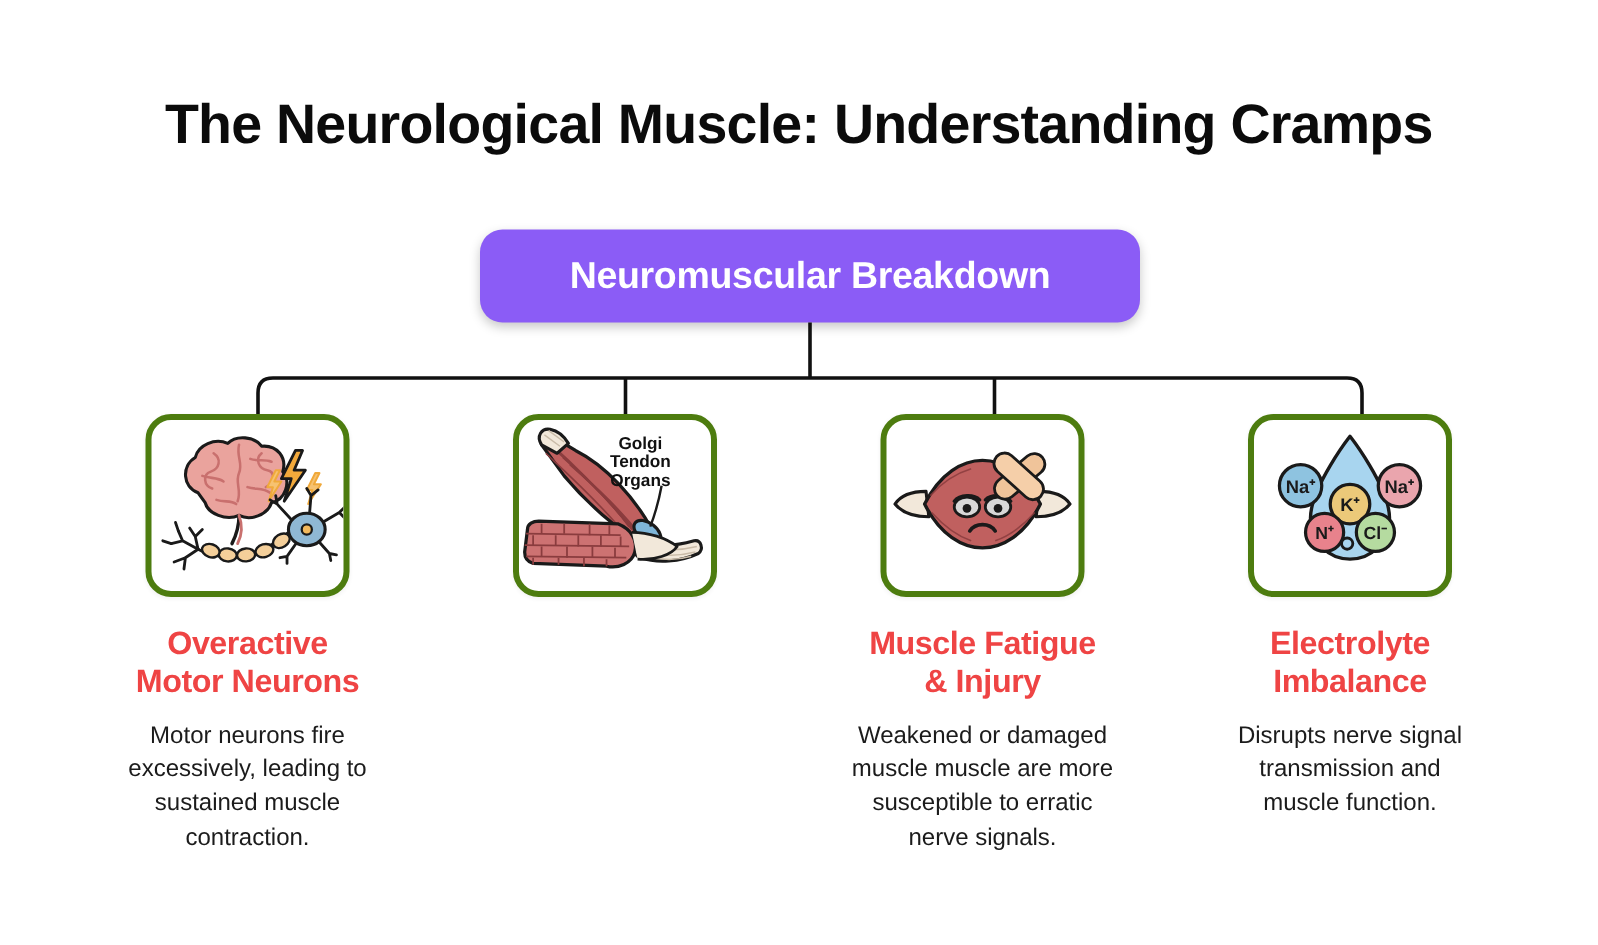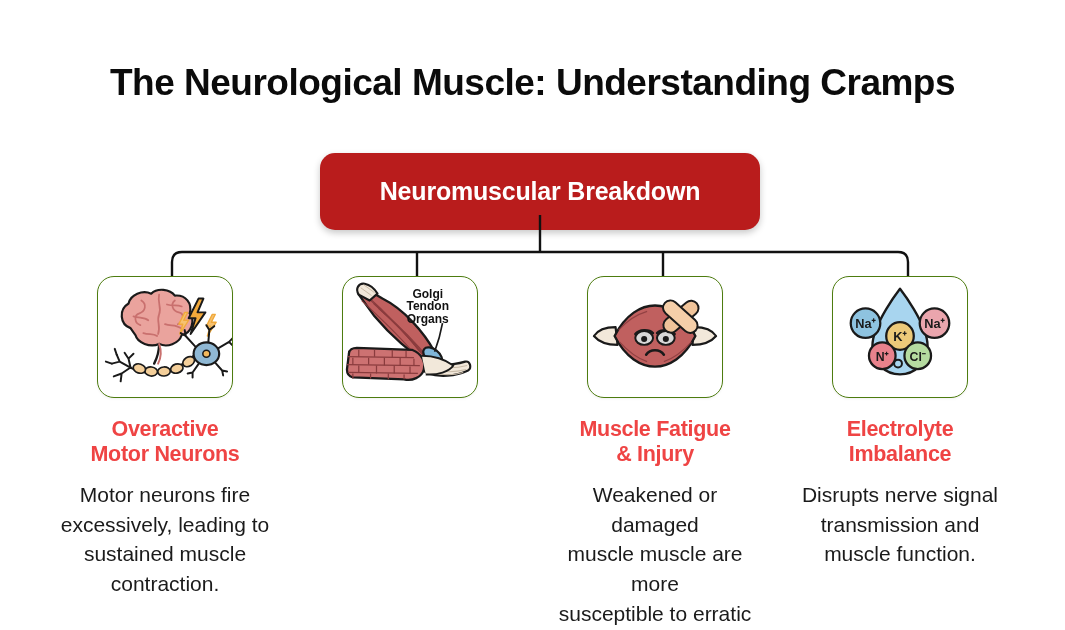--- a/index.html
+++ b/index.html
@@ -16,22 +16,22 @@
     position: absolute; top: 62px; left: 0; width: 1065px;
     text-align: center;
     font-size: 37px; font-weight: bold; letter-spacing: -0.5px;
     color: #0b0b0b;
     font-family: "Liberation Sans", sans-serif;
   }
 
   
   .root-node {
     position: absolute; left: 320px; top: 153px;
-    width: 440px; height: 77px;
-    background: #b91c1c;
+    width: 440px; height: 62px;
+    background: #8b5cf6;
     border-radius: 15px;
     display: flex; align-items: center; justify-content: center;
     box-shadow: 0 3px 7px rgba(0,0,0,0.22);
   }
   .root-node .root-label {
     color: #ffffff; font-size: 25px; font-weight: bold;
     letter-spacing: -0.2px;
   }
 
   
@@ -42,38 +42,38 @@
     position: absolute; left: 0; top: 276px; width: 1065px;
     display: flex; justify-content: center;
   }
   .col {
     width: 245px;
     display: flex; flex-direction: column; align-items: center;
   }
   .card {
     width: 136px; height: 122px;
     background: #ffffff;
-    border: 1px solid #4d7c0f;
+    border: 4px solid #4d7c0f;
     border-radius: 17px;
     box-shadow: 0 1px 3px rgba(0,0,0,0.055);
     display: flex; align-items: center; justify-content: center;
     overflow: hidden;
   }
   .card svg { display: block; }
 
   .col-title {
     margin-top: 19px;
     font-size: 21.5px; font-weight: bold; line-height: 1.18;
     color: #ef4444; text-align: center;
     letter-spacing: -0.3px;
     white-space: pre-line;
   }
   .col-desc {
     margin-top: 12px;
-    font-size: 21px; line-height: 1.42;
+    font-size: 16px; line-height: 1.42;
     color: #1b1b1b; text-align: center;
     width: 215px;
     white-space: pre-line;
   }
 </style>
 </head>
 <body>
 
 <div class="page">
 

